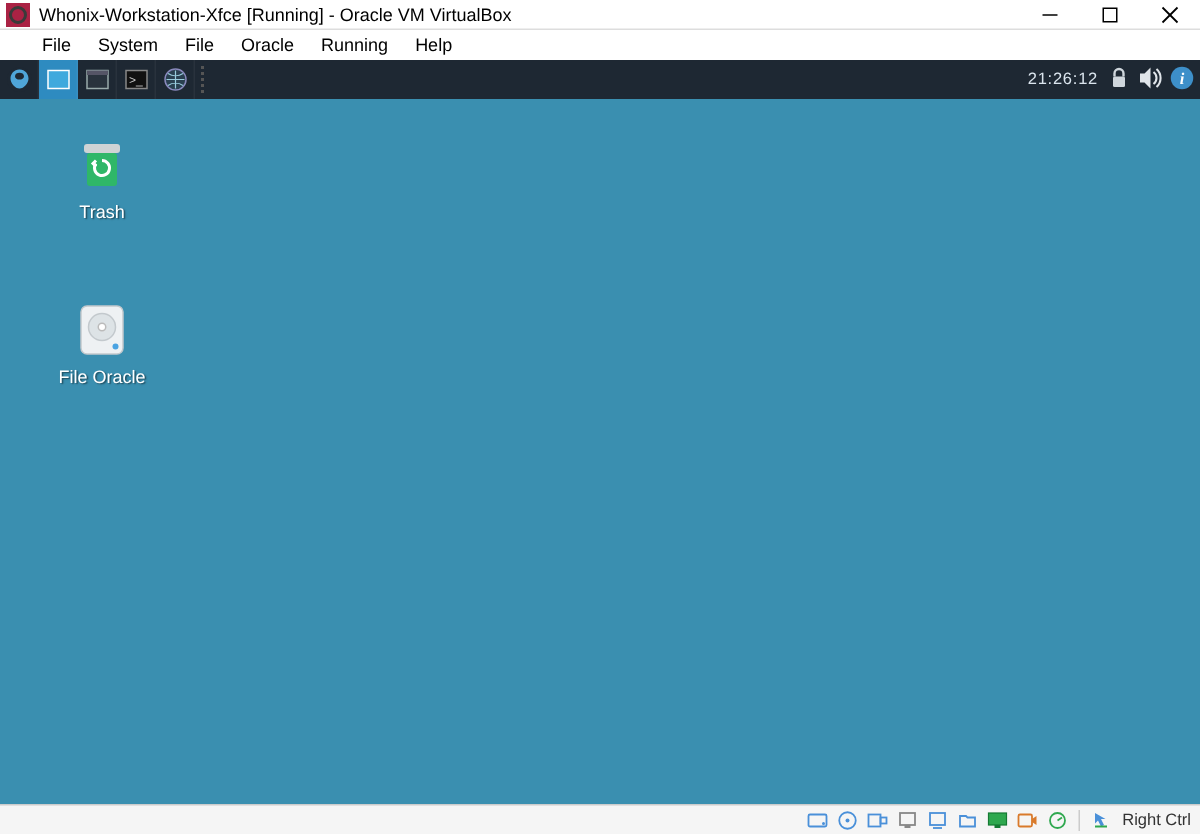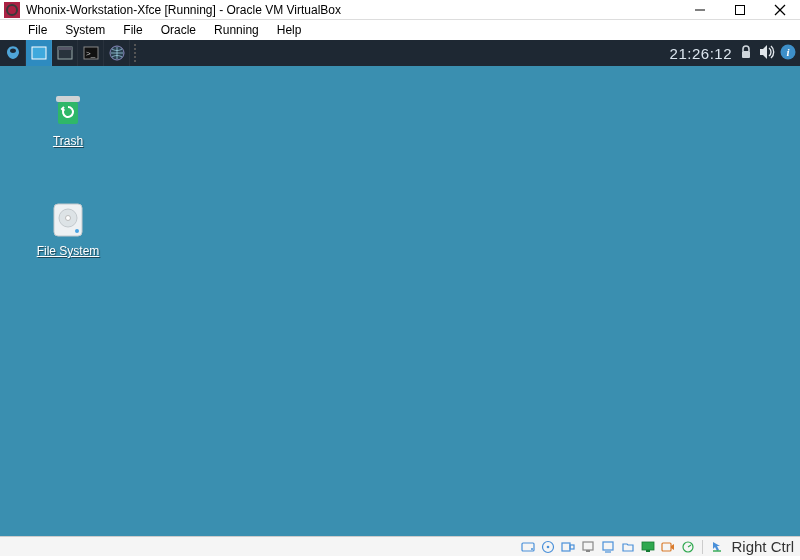--- a/index.html
+++ b/index.html
@@ -12,28 +12,28 @@
 .win-controls { display: flex; }
 .win-btn { width: 40px; height: 24px; display:flex; align-items:center; justify-content:center; }
 .win-btn svg { width: 12px; height: 12px; }
 .menubar { height: 20px; display: flex; align-items: center; background: #fff; padding: 0 20px; gap: 2px; }
 .menubar span { padding: 2px 8px; }
 .vm-panel { height: 26px; background: #1e2833; display: flex; align-items: center; color: #e8e8e8; }
 .panel-left { display:flex; align-items:center; height:100%; }
 .panel-btn { width: 26px; height: 26px; display:flex; align-items:center; justify-content:center; border-right:1px solid rgba(255,255,255,0.05);}
 .panel-sep { width: 6px; height: 18px; border-left:2px dotted #555; margin-left:4px;}
 .panel-right { margin-left:auto; display:flex; align-items:center; gap:4px; padding-right:4px;}
-.clock { font-size:15px; color:#dbe5ee; letter-spacing:0.5px; margin-right:2px;}
+.clock { font-size:11px; color:#dbe5ee; letter-spacing:0.5px; margin-right:2px;}
 .desktop { position: relative; height: calc(100% - 24px - 20px - 26px - 20px); background: #3a8fb0; }
-.icon { position:absolute; width:80px; text-align:center; color:#fff; font-size:12px; text-shadow: 1px 1px 1px rgba(0,0,0,0.5); cursor: default; text-decoration: underline;}
+.icon { position:absolute; width:80px; text-align:center; color:#fff; font-size:12px; text-shadow: 1px 1px 1px rgba(0,0,0,0.5); cursor: default;}
 .icon .glyph { width: 40px; height: 40px; margin: 0 auto 4px; display:flex; align-items:center; justify-content:center;}
 .statusbar { height: 20px; background:#f5f5f5; border-top:1px solid #ccc; display:flex; align-items:center; justify-content:flex-end; padding: 0 6px; gap:4px; }
 .sb-icon { width:16px; height:16px; display:flex; align-items:center; justify-content:center;}
 .sb-sep { width:1px; height:14px; background:#ccc; margin:0 2px;}
-.hostkey { font-size:15px; color:#333; margin-left:2px;}
+.hostkey { font-size:11px; color:#333; margin-left:2px;}
 </style>
 </head>
 <body>
 
 <div class="titlebar">
   <span class="titlebar-icon"></span>
   <span class="titlebar-title">Whonix-Workstation-Xfce [Running] - Oracle VM VirtualBox</span>
   <span class="titlebar-spacer"></span>
   <div class="win-controls">
     <div class="win-btn">
@@ -128,21 +128,21 @@
   </div>
   <div class="icon" style="left:28px; top:134px;">
     <div class="glyph">
       <svg width="40" height="40" viewBox="0 0 40 40">
           <rect x="6" y="4" width="28" height="32" rx="4" fill="#eef1f3" stroke="#c3c9cd"></rect>
           <circle cx="20" cy="18" r="9" fill="#dde3e6" stroke="#c3c9cd"></circle>
           <circle cx="20" cy="18" r="2.5" fill="#fff" stroke="#bbb"></circle>
           <circle cx="29" cy="31" r="2" fill="#4aa3e2"></circle>
         </svg>
     </div>
-    <div>File System</div>
+    <div>File Oracle</div>
   </div>
 </div>
 
 <div class="statusbar">
   <span class="sb-icon">
       <svg width="14" height="14" viewBox="0 0 14 14">
         <rect x="1" y="3" width="12" height="8" rx="1" fill="none" stroke="#4a90d9" stroke-width="1.2"></rect>
         <circle cx="11" cy="9" r="1" fill="#4a90d9"></circle>
       </svg>
     </span>

